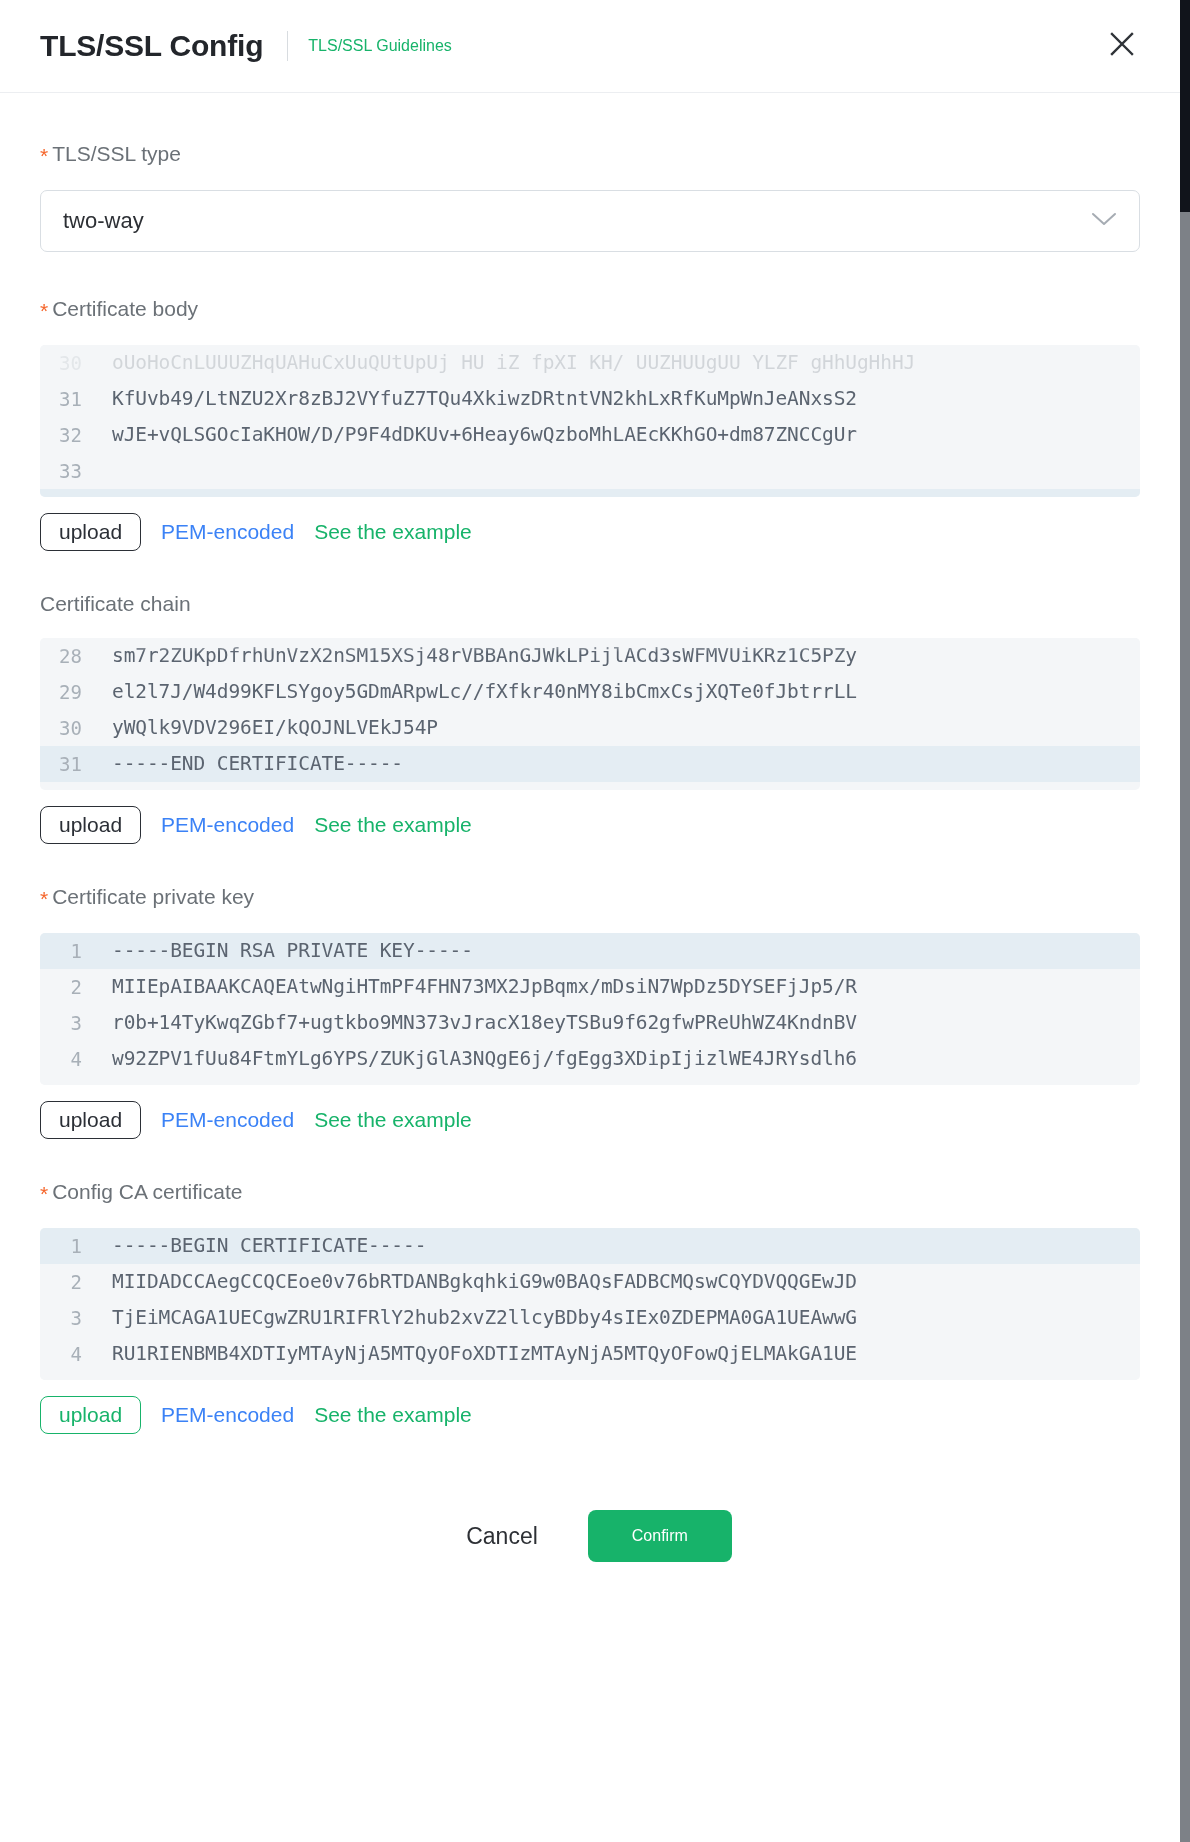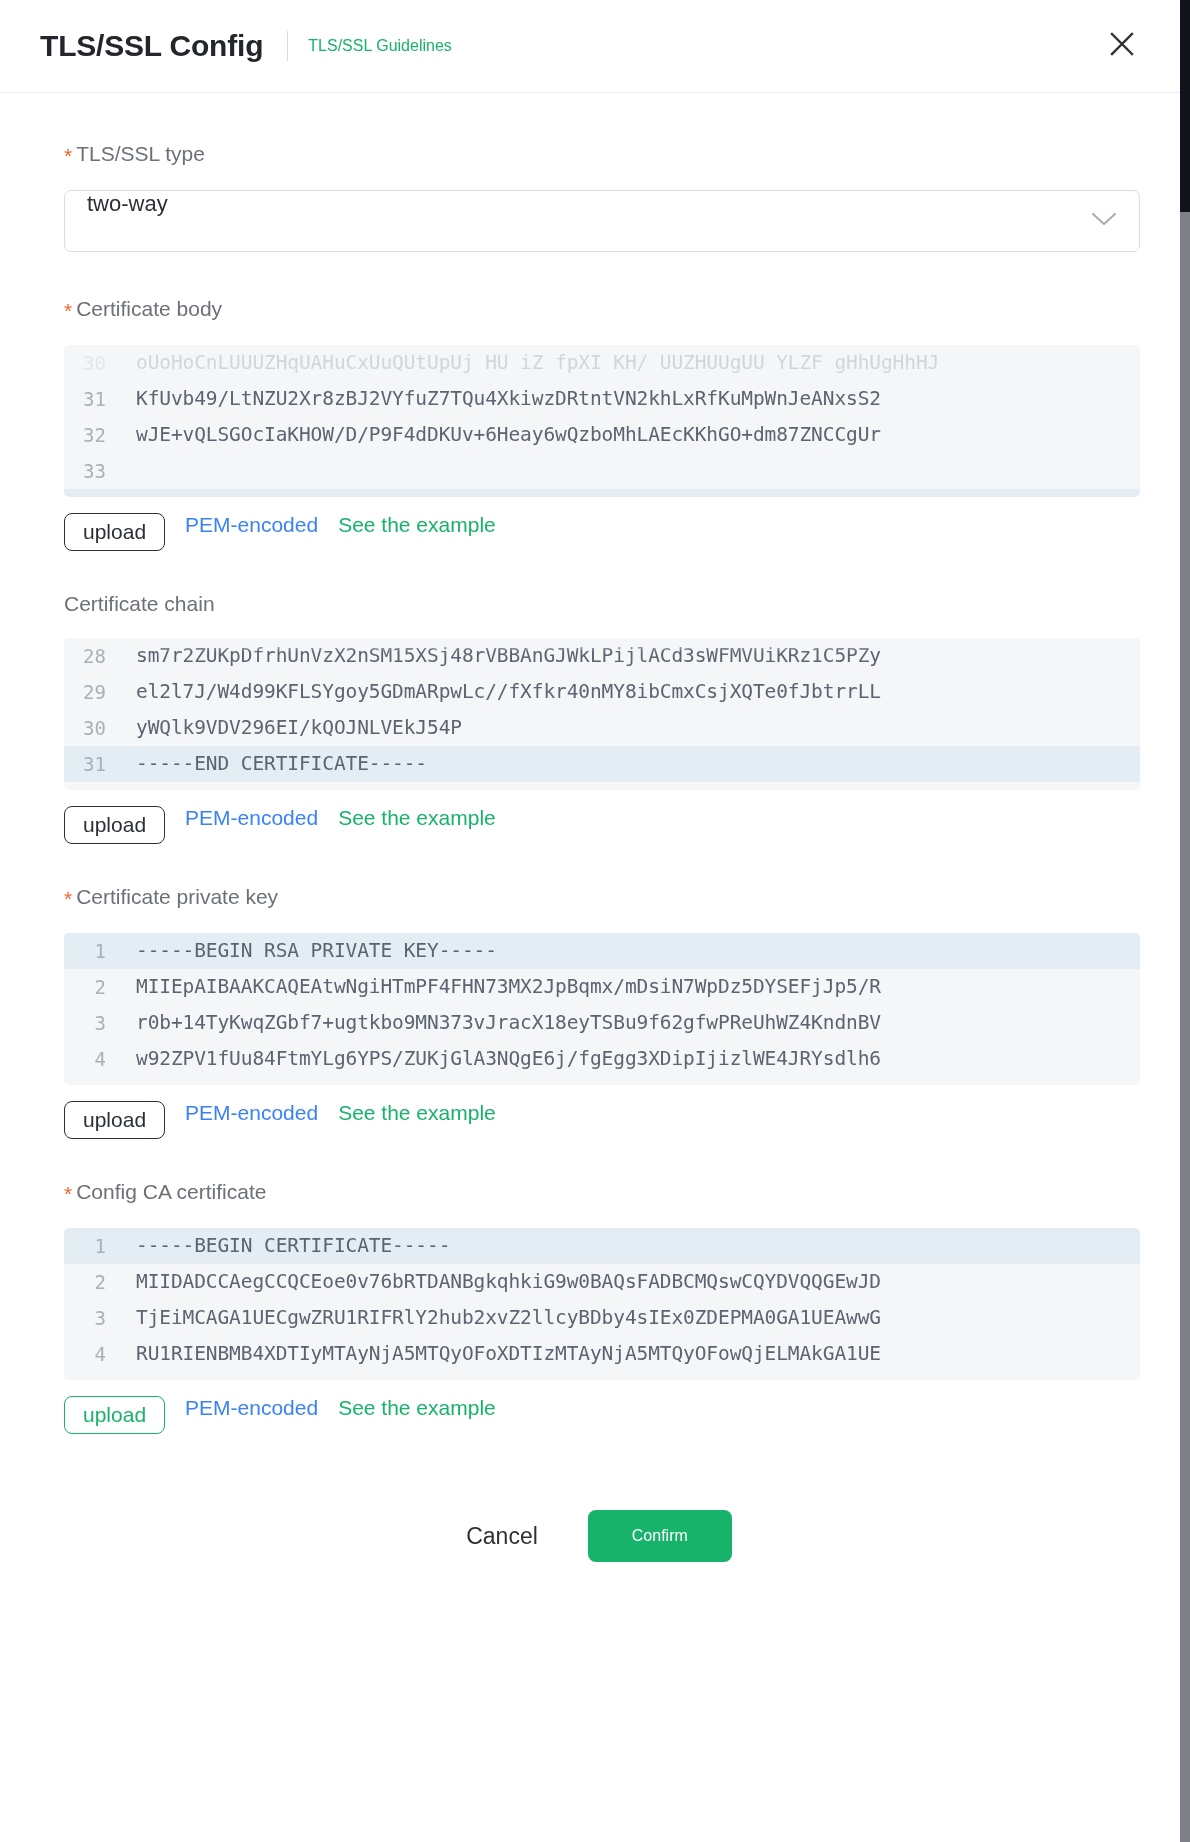--- a/index.html
+++ b/index.html
@@ -65,21 +65,21 @@
     right: 36px;
     top: 22px;
     width: 44px; height: 44px;
     display: flex; align-items: center; justify-content: center;
     cursor: pointer;
   }
   #close-btn svg { display: block; }
 
   
   #body {
-    padding: 48px 40px 0 64px;
+    padding: 48px 40px 0 40px;
   }
 
   .field-label {
     font-size: 21px;
     color: #6b7177;
     margin-bottom: 22px;
     line-height: 1.2;
   }
   .req-star {
     color: #f5662c;
@@ -89,21 +89,21 @@
   }
 
   
   .select-box {
     position: relative;
     height: 62px;
     border: 1px solid #d9dee3;
     border-radius: 7px;
     background: #fff;
     display: flex;
-    align-items: flex-start;
+    align-items: center;
     padding: 0 22px;
     cursor: pointer;
   }
   .select-value {
     font-size: 22px;
     color: #2d3035;
   }
   .select-caret {
     position: absolute;
     right: 22px;
@@ -163,20 +163,21 @@
     position: absolute;
     left: 0; right: 0; bottom: 0;
     height: 14px;
     background: linear-gradient(rgba(244,246,248,0), #f4f6f8);
     pointer-events: none;
   }
 
   
   .upload-row {
     display: flex;
+    align-items: center;
     margin-top: 16px;
     gap: 20px;
   }
   .upload-btn {
     border: 1.6px solid #2b2f36;
     color: #2b2f36;
     background: #fff;
     border-radius: 8px;
     font-size: 21px;
     font-family: "Liberation Sans", sans-serif;

